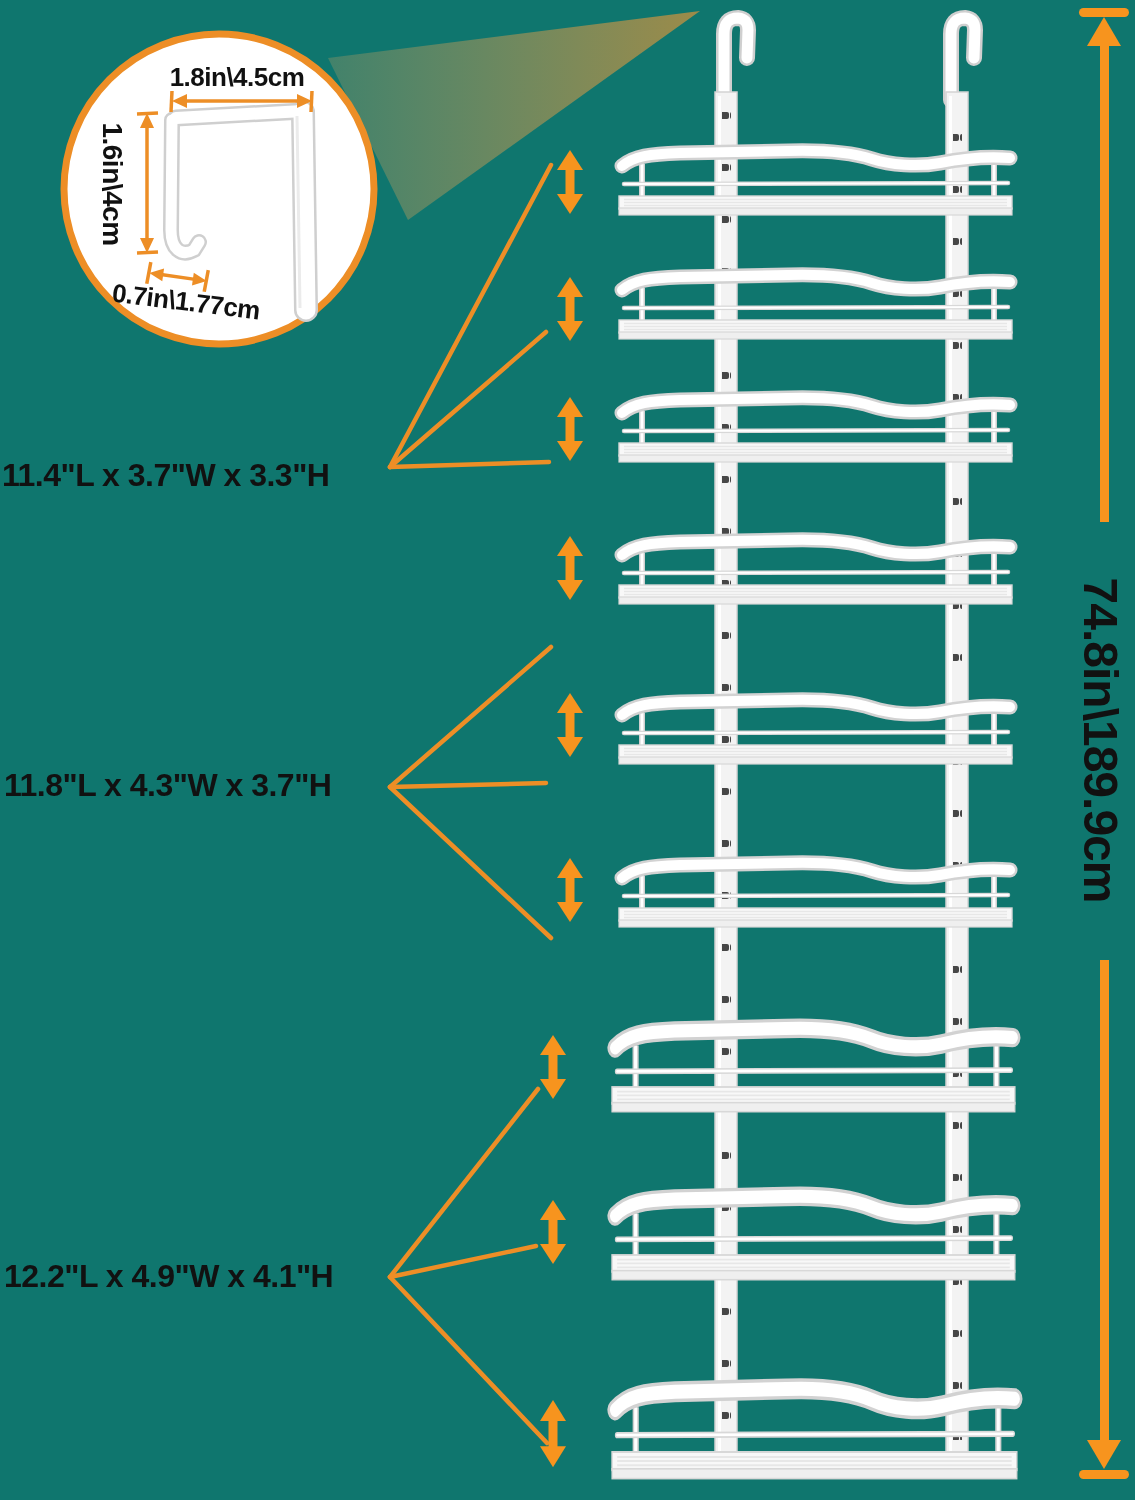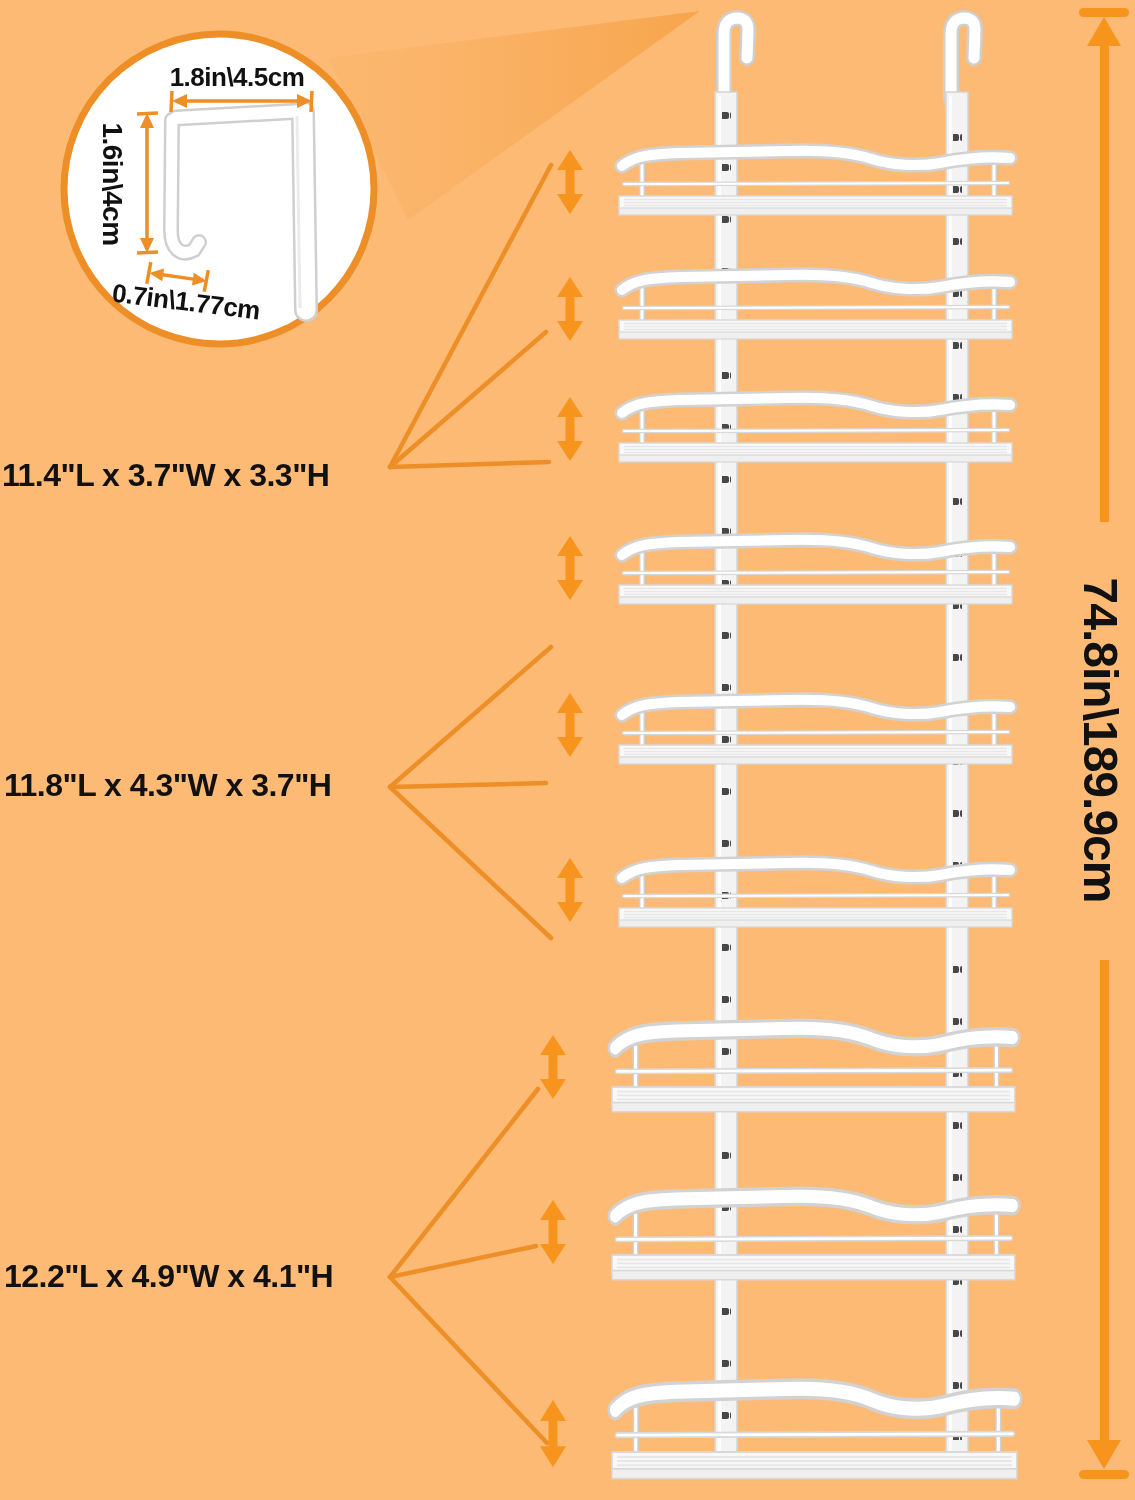--- a/index.html
+++ b/index.html
@@ -1,16 +1,16 @@
 <!DOCTYPE html>
 <html><head>
 <meta charset="utf-8">
 <style>
   html,body{margin:0;padding:0;background:#fff;}
-  #stage{position:relative;width:1135px;height:1500px;background:#fdba74;overflow:hidden;
+  #stage{position:relative;width:1135px;height:1500px;background:#0f766e;overflow:hidden;
          font-family:"Liberation Sans",sans-serif;}
   #art{position:absolute;left:0;top:0;}
   .lbl{position:absolute;font-weight:700;color:#111;white-space:nowrap;letter-spacing:-0.5px;}
   .tier-lbl{font-size:32px;}
   .inset-top{left:237px;top:77px;font-size:26px;transform:translate(-50%,-50%);}
   .inset-side{left:112px;top:184px;font-size:28px;transform:translate(-50%,-50%) rotate(90deg);}
   .inset-bottom{left:186px;top:302px;font-size:26px;transform:translate(-50%,-50%) rotate(7deg);}
   .height-lbl{left:1100px;top:740px;font-size:48px;letter-spacing:-1px;
               transform:translate(-50%,-50%) rotate(90deg);}
   .t1{left:2px;top:457px;}

